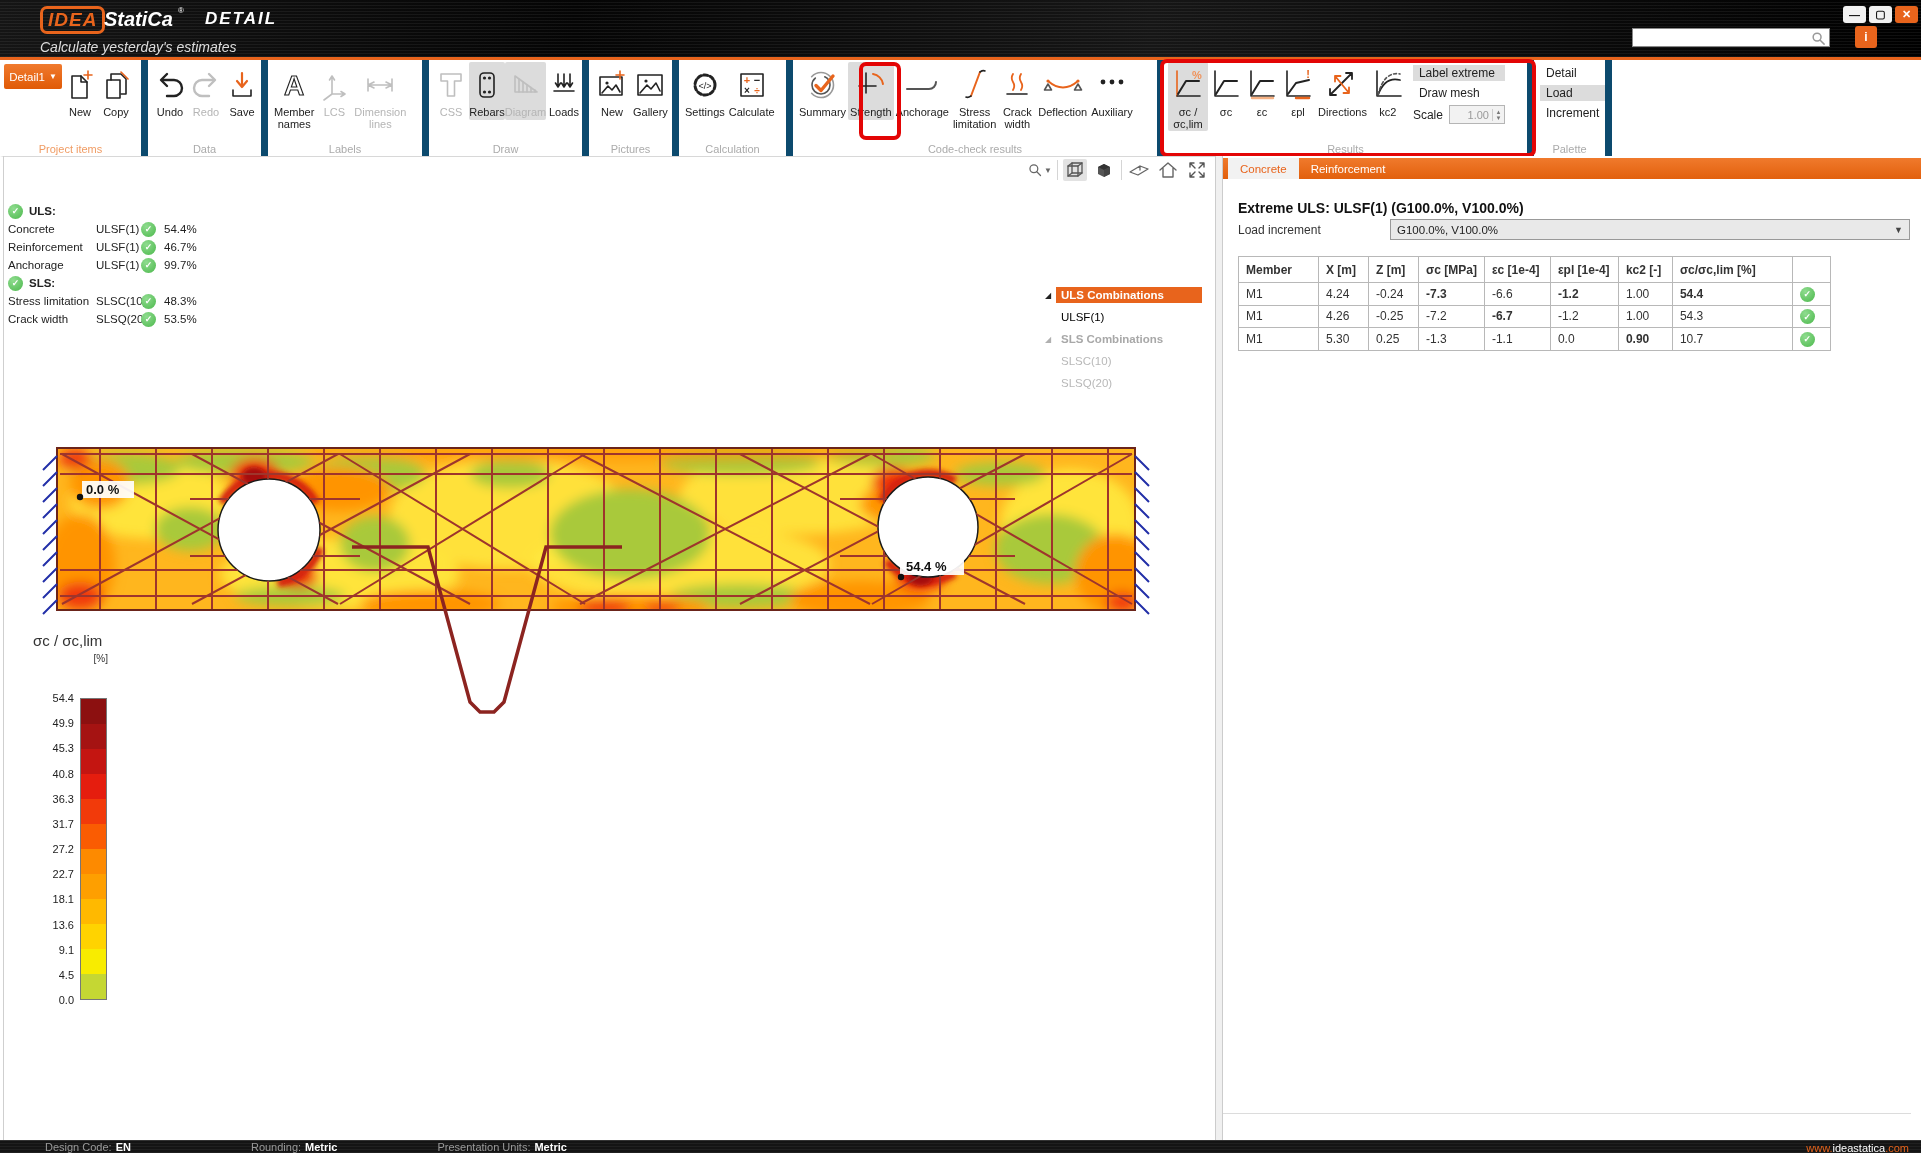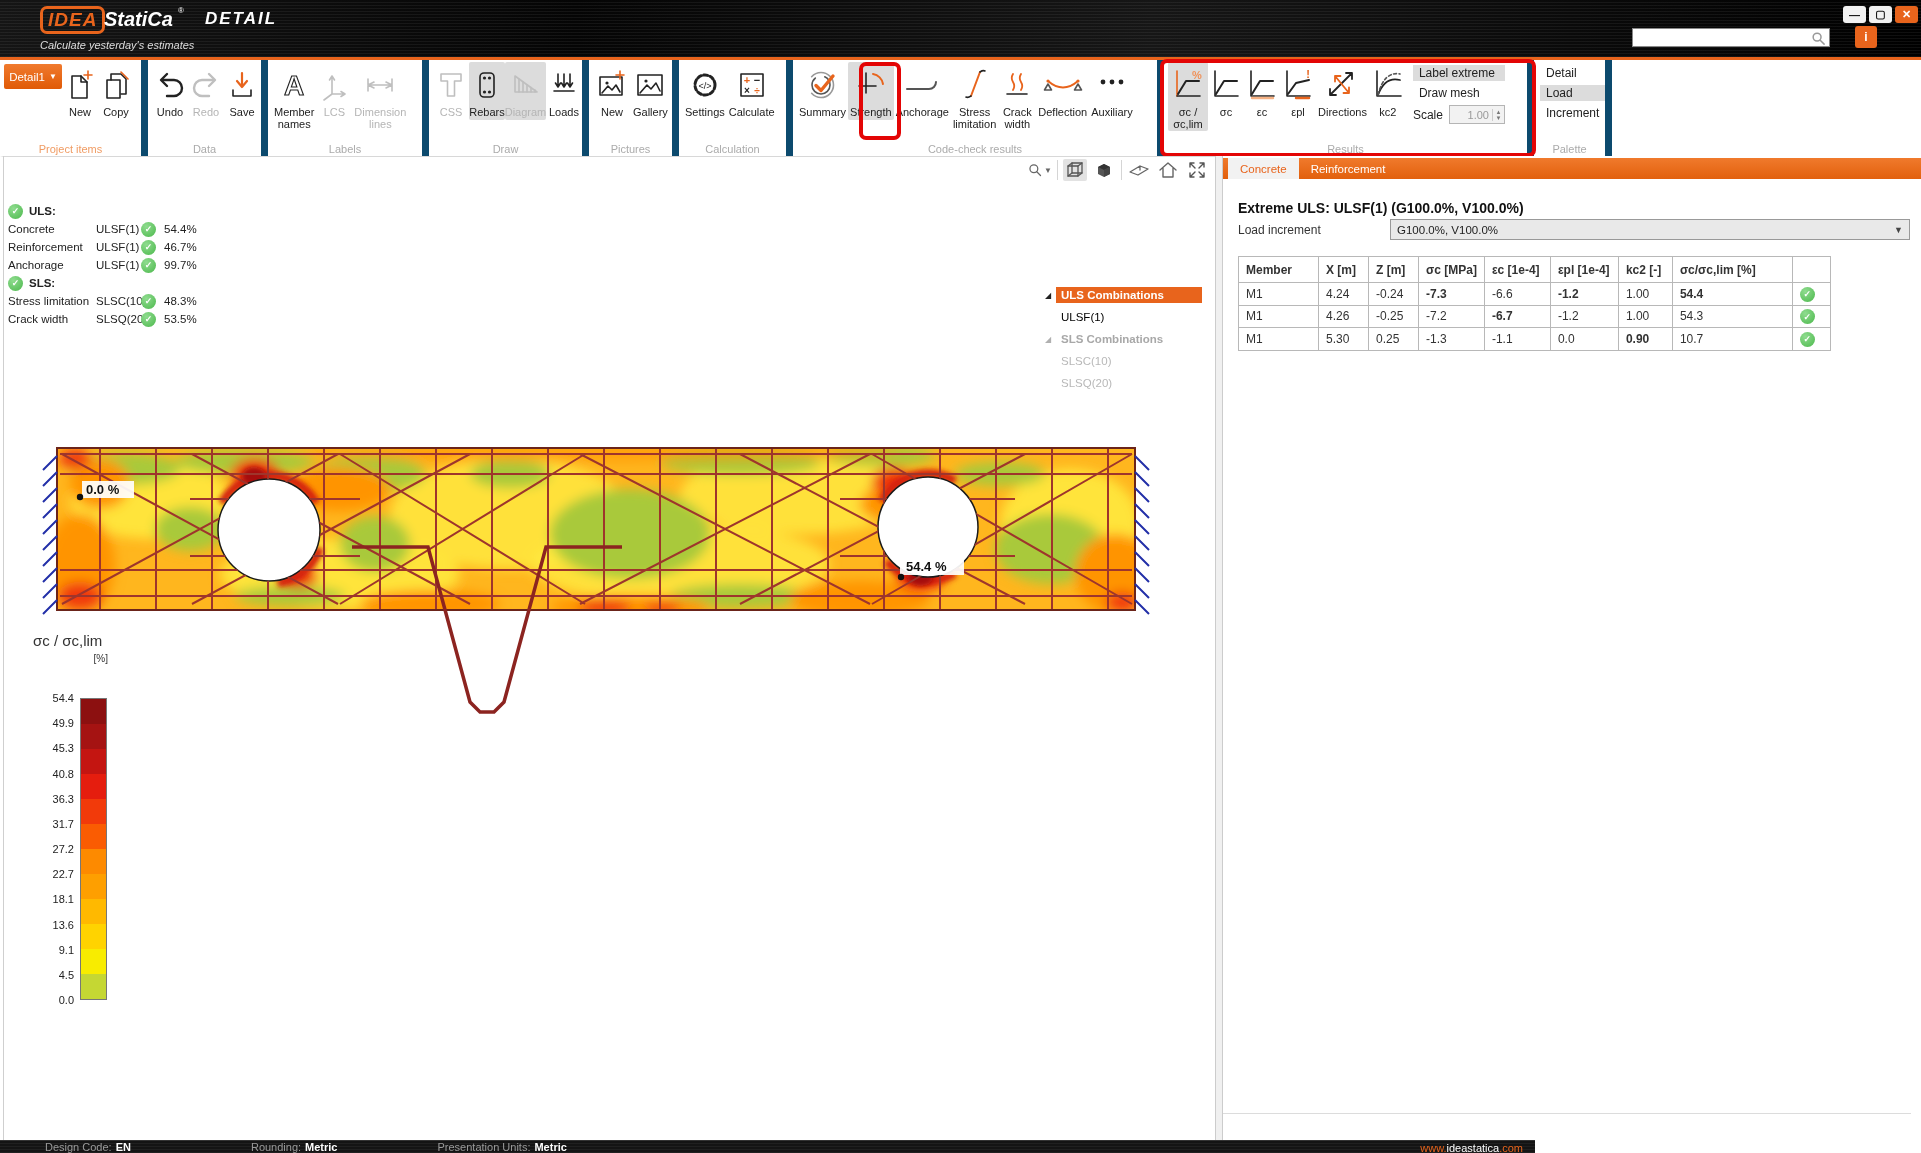--- a/index.html
+++ b/index.html
@@ -14,21 +14,21 @@
   #win-title { position:absolute; left:0; top:6px; width:100%; text-align:center; color:#e6e6e6; font-size:12px; }
   .winbtn { position:absolute; top:6px; width:23px; height:17px; border-radius:3px; background:#f2f2f2;
     color:#111; font-size:11px; font-weight:bold; display:flex; align-items:center; justify-content:center; cursor:pointer; }
   #btn-close { background:#e8641c; color:#fff; }
   #logo-box { position:absolute; left:40px; top:6px; border:3px solid #e8641c; border-radius:7px; padding:0 5px;
     color:#e8641c; font-style:italic; font-weight:bold; font-size:19px; letter-spacing:1px; }
   #logo-statica { position:absolute; left:104px; top:8px; color:#fff; font-style:italic; font-weight:bold; font-size:20px; }
   #logo-reg { position:absolute; left:178px; top:6px; color:#fff; font-size:8px; }
   #logo-product { position:absolute; left:205px; top:9px; color:#fff; font-style:italic; font-weight:bold;
     font-size:17px; letter-spacing:2px; }
-  #tagline { position:absolute; left:40px; top:39px; color:#ddd; font-style:italic; font-size:11px; }
+  #tagline { position:absolute; left:40px; top:39px; color:#ddd; font-style:italic; font-size:14px; }
   #tabs { position:absolute; left:218px; top:30px; height:27px; display:flex; }
   .tab { width:100px; height:27px; margin-right:3px; background:linear-gradient(#b2b2b2,#8d8d8d);
     color:#fff; font-weight:bold; font-size:12.5px; display:flex; align-items:center; justify-content:center;
     border-radius:2px 2px 0 0; cursor:pointer; }
   .tab.active { background:linear-gradient(#f27a2c,#e05a06); }
   #search-box { position:absolute; left:1632px; top:28px; width:198px; height:19px; background:#fff;
     border:1px solid #888; }
   #search-box svg { position:absolute; right:3px; top:2px; }
   #info-btn { position:absolute; left:1855px; top:26px; width:22px; height:22px; background:#e8641c;
     border-radius:3px; color:#fff; font-weight:bold; font-size:12px; display:flex; align-items:center;
@@ -107,21 +107,21 @@
     border:1px solid #999; font-size:11.5px; color:#222; display:flex; align-items:center; padding:0 6px; cursor:pointer; }
   #loadinc-dd .dd-caret { margin-left:auto; font-size:9px; color:#444; }
   #rtable { position:absolute; left:15px; top:100px; border-collapse:collapse; font-size:12px; color:#333; }
   #rtable th, #rtable td { border:1px solid #b8b8b8; padding:3px 7px; text-align:left; white-space:nowrap; }
   #rtable th { font-weight:bold; height:26px; }
   #rtable td { height:21px; }
   #rtable td.b { font-weight:bold; }
   #rp-line { position:absolute; left:0; top:957px; width:688px; height:1px; background:#dcdcdc; }
 
   
-  #statusbar { position:absolute; left:0; top:1140px; width:1535px; height:13px; background:#141414;
+  #statusbar { position:absolute; left:0; top:1140px; width:1921px; height:13px; background:#141414;
     background-image:repeating-linear-gradient(0deg, rgba(255,255,255,.05) 0 1px, transparent 1px 3px);
     border-top:1px solid #333; font-size:11px; display:flex; align-items:center; }
   .st-item { margin-left:45px; color:#9a9a9a; }
   .st-item:nth-child(2){ margin-left:120px; } .st-item:nth-child(3){ margin-left:100px; }
   .st-item b { color:#fff; margin-left:4px; }
   #website { position:absolute; right:12px; top:0; height:13px; display:flex; align-items:center; font-size:11px; }
   #website .o { color:#e8641c; } #website .w { color:#fff; }
 
   svg { display:block; }
   .ic { stroke:#222; stroke-width:1.6; fill:none; stroke-linecap:round; stroke-linejoin:round; }

